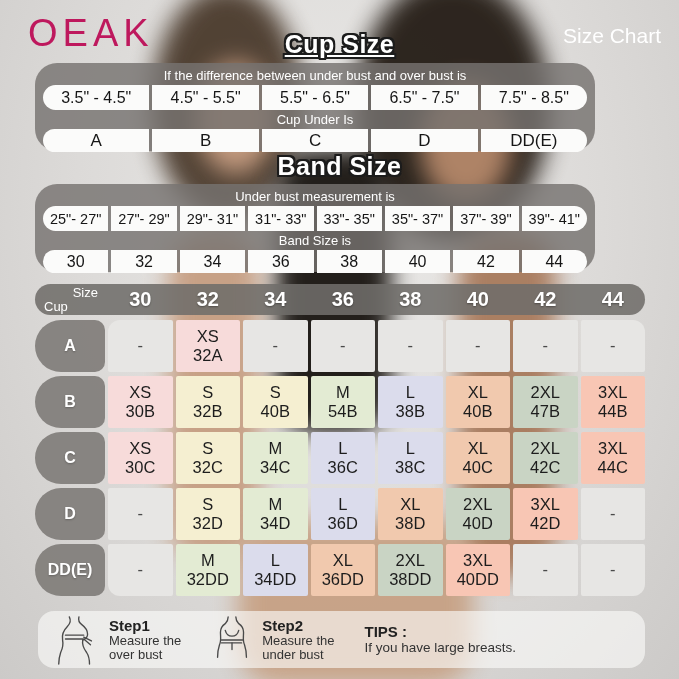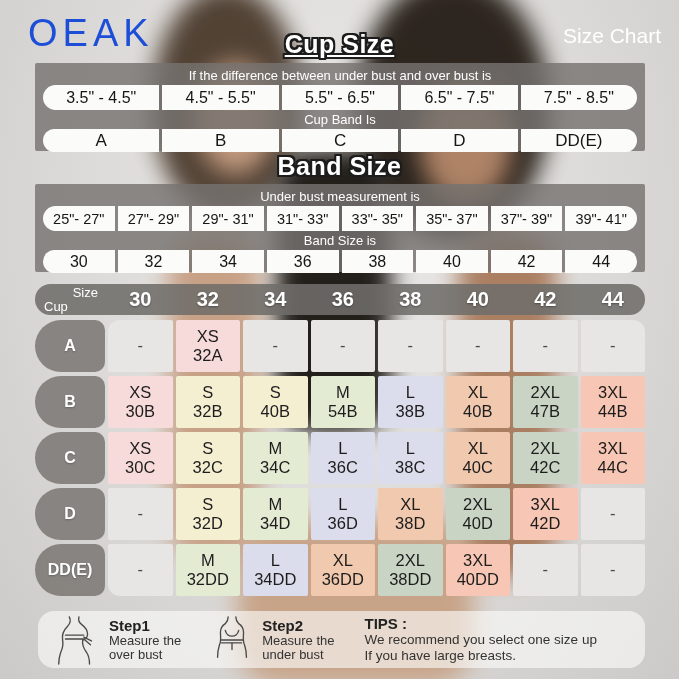--- a/index.html
+++ b/index.html
@@ -12,33 +12,33 @@
   .b-hair-r{left:355px;top:-25px;width:195px;height:265px;background:#241c15;}
   .b-face-l{left:196px;top:62px;width:80px;height:112px;background:#c99f83;}
   .b-face-r{left:420px;top:82px;width:92px;height:122px;background:#b5886a;}
   .b-darktop{left:276px;top:148px;width:115px;height:285px;background:#191511;border-radius:40px;}
   .b-body-l{left:168px;top:232px;width:92px;height:330px;background:#c69e82;border-radius:40px;}
   .b-body-r{left:458px;top:232px;width:98px;height:345px;background:#a87a5c;border-radius:40px;}
   .b-legs{left:238px;top:520px;width:235px;height:165px;background:#c7a184;border-radius:40px;}
 
   .layer{position:absolute;inset:0;z-index:2;}
 
-  .brand{position:absolute;left:28px;top:12px;font-size:38px;color:#1d4ed8;
+  .brand{position:absolute;left:28px;top:12px;font-size:38px;color:#be185d;
          letter-spacing:5px;font-weight:400;}
   .size-chart{position:absolute;right:18px;top:24px;font-size:21px;color:#ffffff;}
 
   .sec-title{position:absolute;left:0;width:100%;text-align:center;font-size:25px;
        font-weight:bold;color:#fff;letter-spacing:.5px;
        text-shadow:-2px -2px 0 #1c1c1c,2px -2px 0 #1c1c1c,-2px 2px 0 #1c1c1c,2px 2px 0 #1c1c1c,
                    -2px 0 0 #1c1c1c,2px 0 0 #1c1c1c,0 -2px 0 #1c1c1c,0 2px 0 #1c1c1c;}
   .cup-title{top:30px;text-decoration:underline;}
   .band-title{top:152px;}
 
-  .panel{position:absolute;left:35px;width:610px;background:rgba(118,115,112,.82);
-         border-radius:2px;padding:3px 0;box-sizing:border-box;}
+  .panel{position:absolute;left:35px;width:560px;background:rgba(118,115,112,.82);
+         border-radius:22px;padding:3px 0;box-sizing:border-box;}
   .cup-panel{top:63px;height:88px;}
   .band-panel{top:184px;height:88px;}
   .panel-label{color:#fff;font-size:13px;text-align:center;line-height:15px;margin:2px 0;}
   .pill-row{display:flex;gap:3px;margin:1px 8px;}
   .pill{flex:1;background:#fbfbfa;display:flex;align-items:center;justify-content:center;
         color:#161616;white-space:nowrap;}
   .pill:first-child{border-radius:14px 0 0 14px;}
   .pill:last-child{border-radius:0 14px 14px 0;}
   .range-pill{height:25px;font-size:16px;}
   .letter-pill{height:23px;font-size:17px;}
@@ -100,21 +100,21 @@
     <div class="sec-title cup-title">Cup Size</div>
     <div class="panel cup-panel">
       <div class="panel-label">If the difference between under bust and over bust is</div>
       <div class="pill-row" id="cup-ranges">
           <div class="pill range-pill">3.5" - 4.5"</div>
           <div class="pill range-pill">4.5" - 5.5"</div>
           <div class="pill range-pill">5.5" - 6.5"</div>
           <div class="pill range-pill">6.5" - 7.5"</div>
           <div class="pill range-pill">7.5" - 8.5"</div>
         </div>
-      <div class="panel-label">Cup Band Is</div>
+      <div class="panel-label">Cup Under Is</div>
       <div class="pill-row" id="cup-letters">
           <div class="pill letter-pill">A</div>
           <div class="pill letter-pill">B</div>
           <div class="pill letter-pill">C</div>
           <div class="pill letter-pill">D</div>
           <div class="pill letter-pill">DD(E)</div>
         </div>
     </div>
 
     <div class="sec-title band-title">Band Size</div>
@@ -349,18 +349,17 @@
           <path d="M20 29v7"></path>
         </g>
       </svg>
       <div class="step">
         <div class="step-title">Step2</div>
         <div class="step-line">Measure the</div>
         <div class="step-line">under bust</div>
       </div>
       <div class="tips">
         <div class="tips-title">TIPS :</div>
-        <div class="tips-line">We recommend you select one size up</div>
         <div class="tips-line">If you have large breasts.</div>
       </div>
     </div>
   </div>
 </div>
 
 </body></html>

